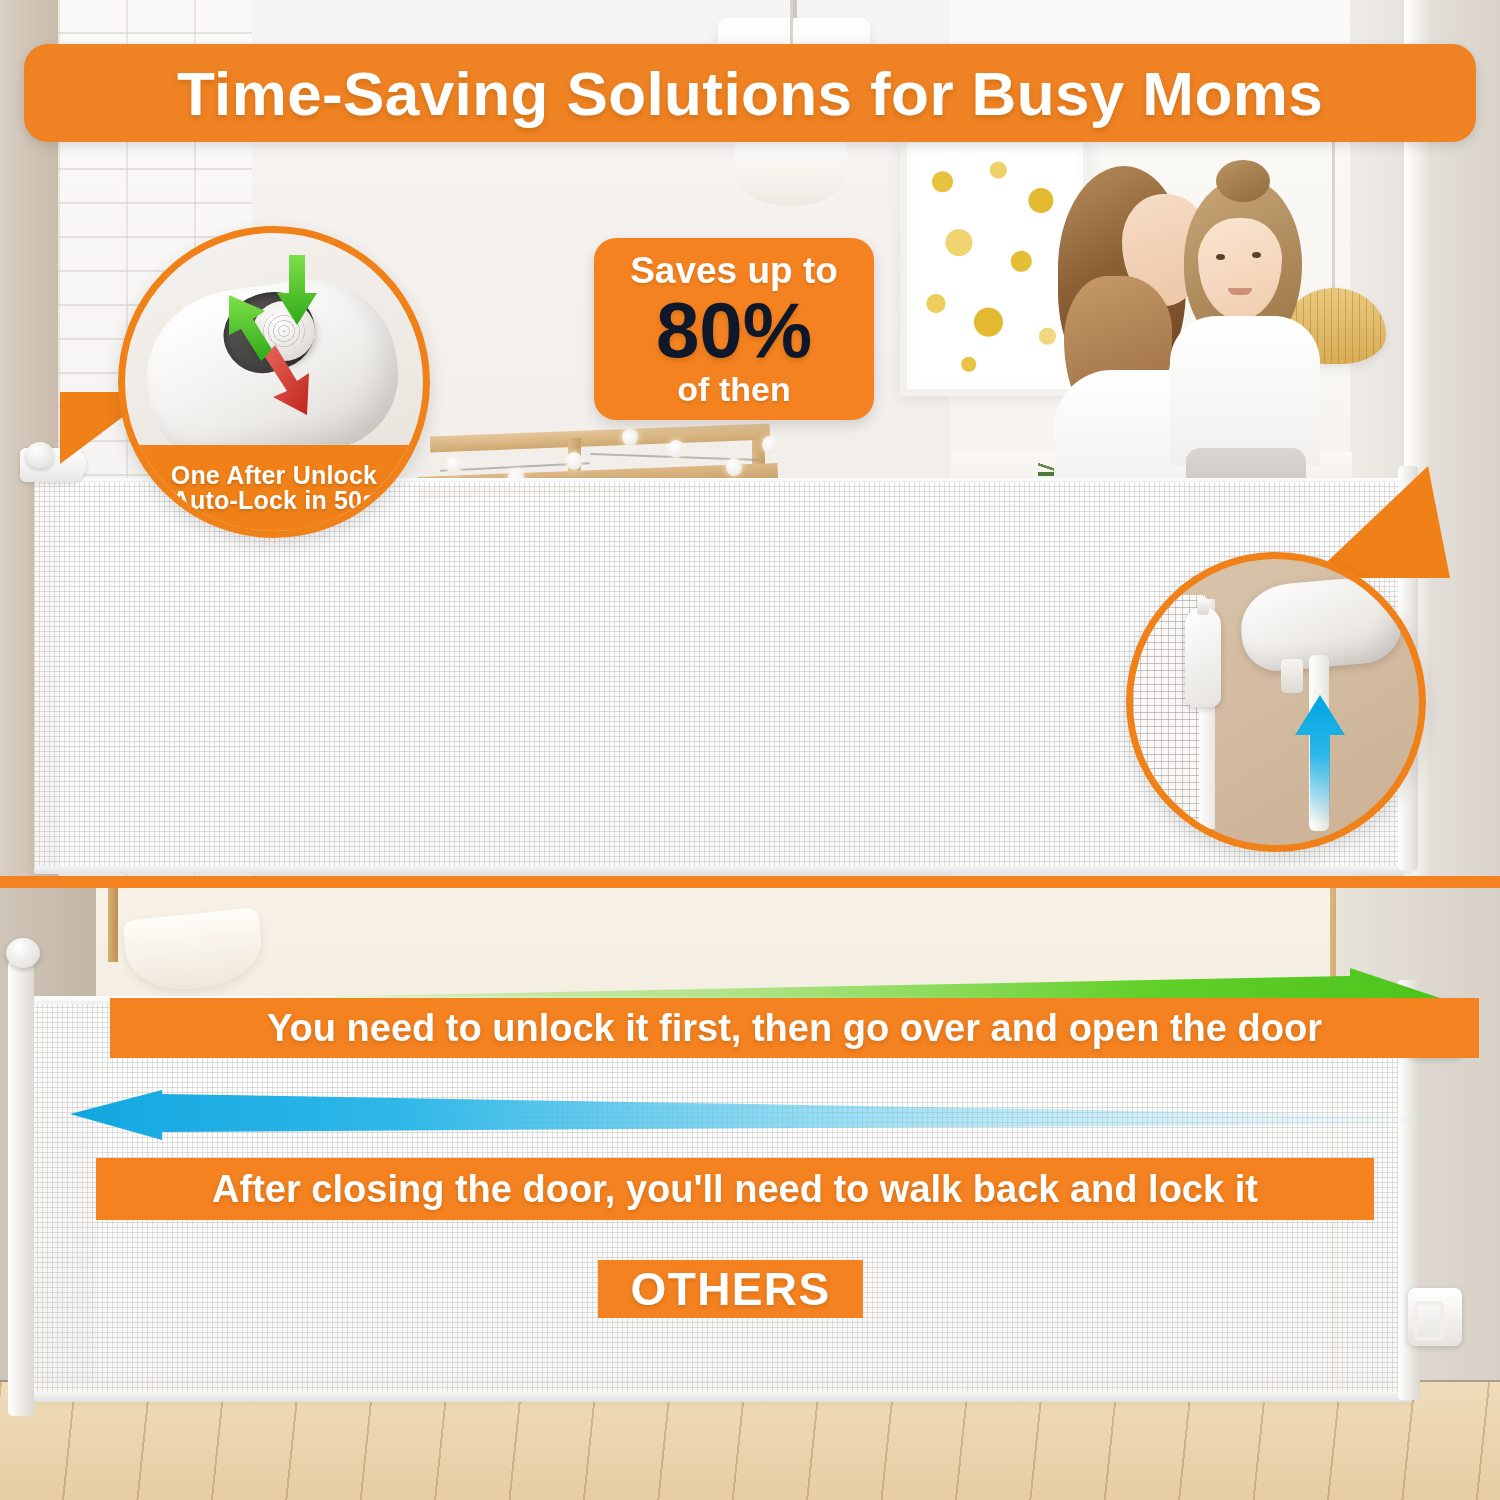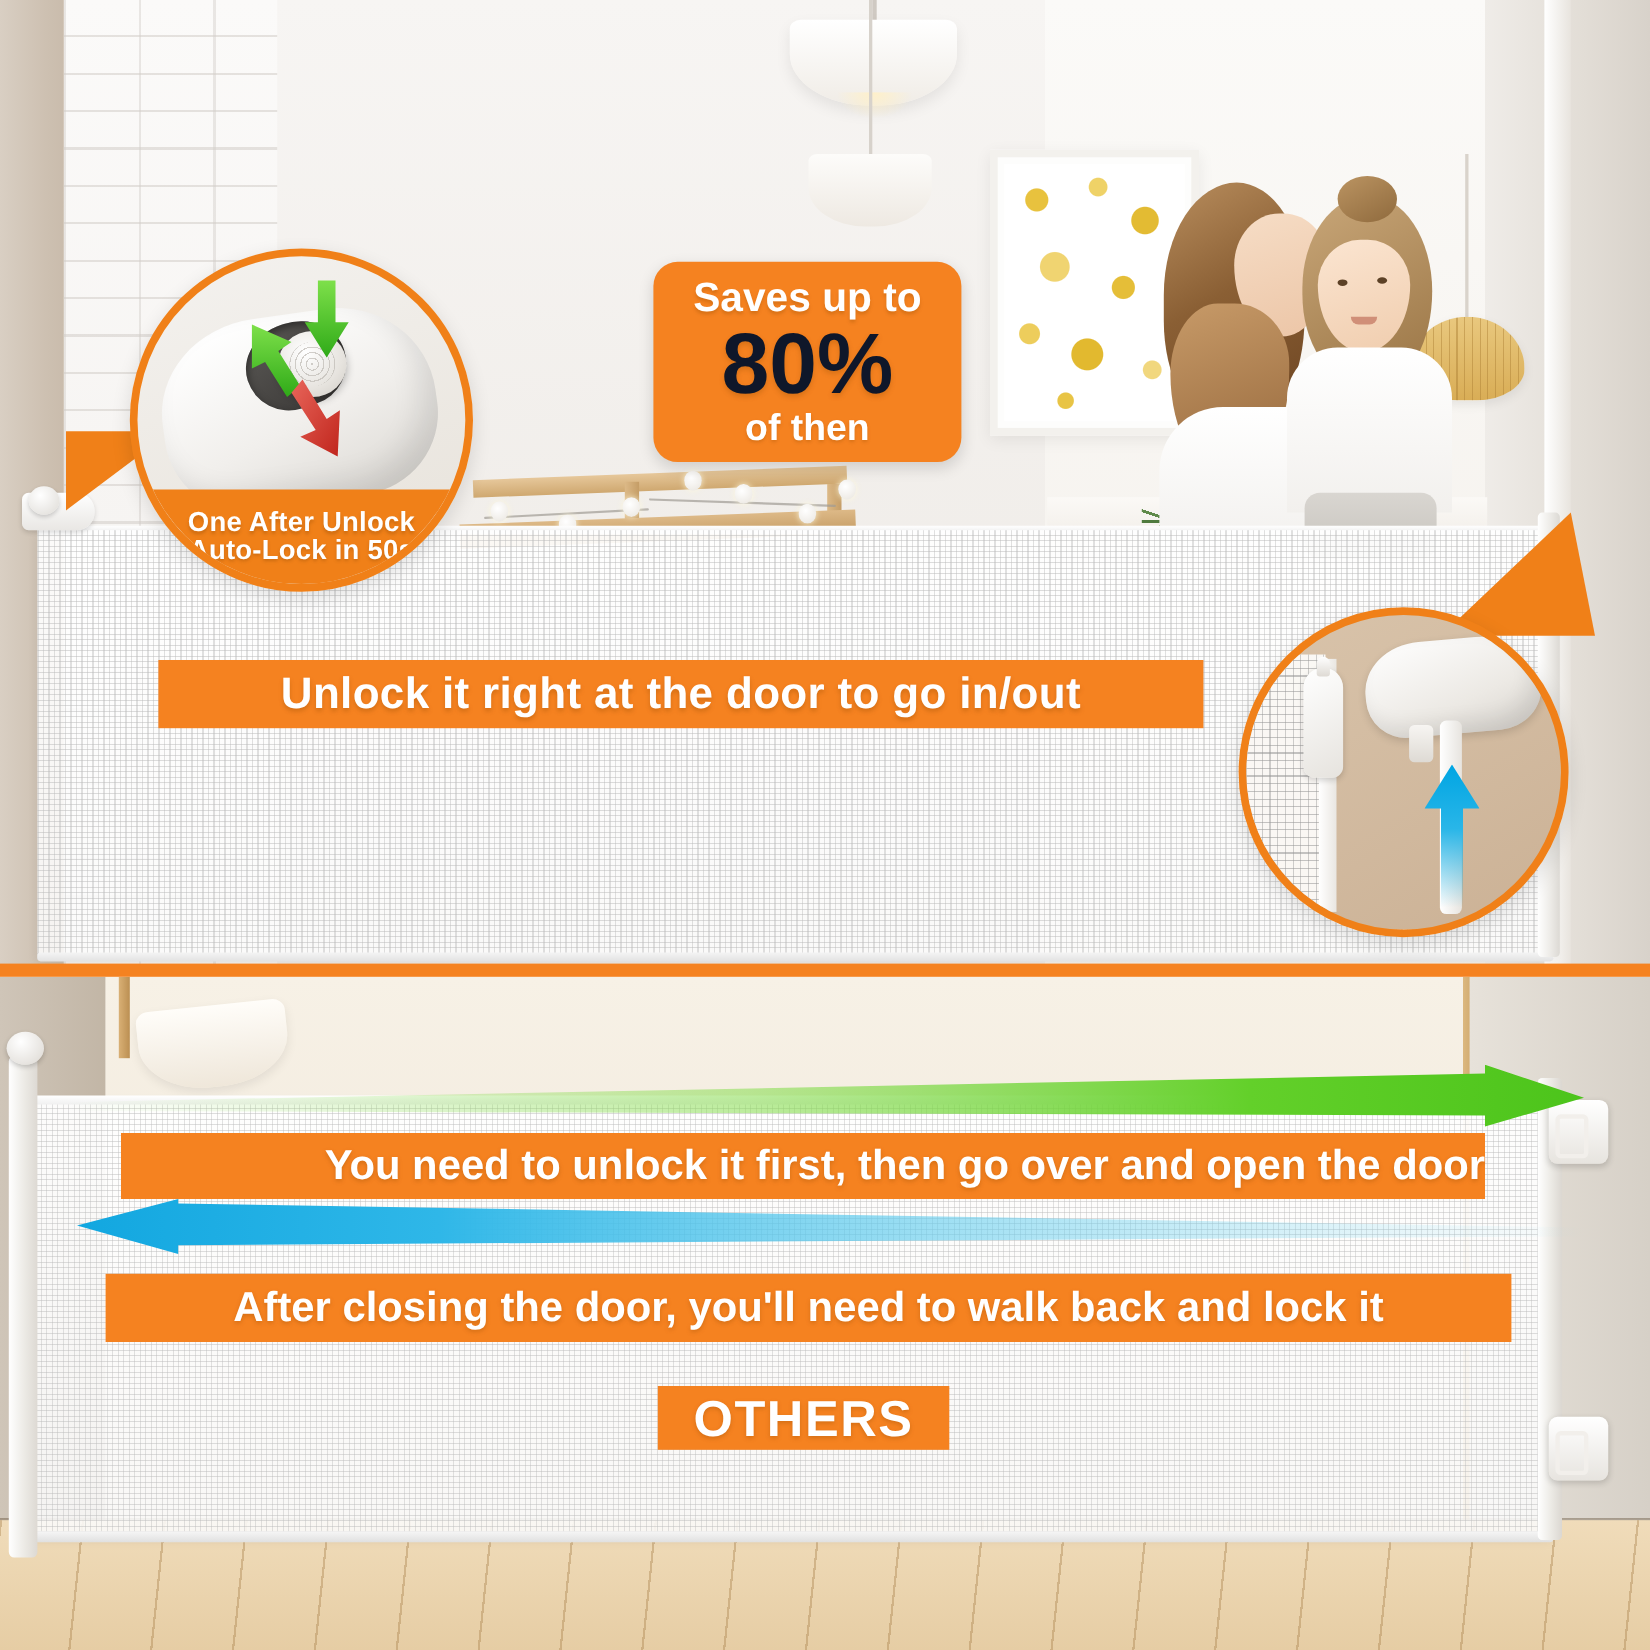--- a/index.html
+++ b/index.html
@@ -446,21 +446,21 @@
     border-radius:8px; box-shadow:0 2px 6px rgba(0,0,0,.16); z-index:16;
   }
   .b-latch::before {
     content:""; position:absolute; left:6px; top:13px; width:22px; height:32px;
     border:4px solid #f2efeb; border-radius:5px;
   }
   .b-latch-1 { left:1408px; top:1000px; }
   .b-latch-2 { left:1408px; top:1288px; }
 
   
-  .banner-b1 { left:110px; top:1030px; width:1240px; height:60px; z-index:40;justify-content:flex-end; }
+  .banner-b1 { left:110px; top:998px; width:1369px; height:60px; z-index:40; }
   .banner-b1 span { font-size:38px; }
   .banner-b2 { left:96px; top:1158px; width:1278px; height:62px; z-index:40; }
   .banner-b2 span { font-size:38px; }
   .banner-others { left:598px; top:1260px; width:265px; height:58px; z-index:40; }
   .banner-others span { font-size:46px; letter-spacing:1.4px; }
 
   .arrow-green-wrap { position:absolute; left:60px; top:968px; width:1380px; height:66px; z-index:35; }
   .arrow-blue-wrap  { position:absolute; left:70px; top:1090px; width:1370px; height:66px; z-index:35; }
 </style>
 </head>
@@ -587,24 +587,24 @@
       <path d="M25 0 L50 40 L35 40 L35 130 L15 130 L15 40 L0 40 Z" fill="url(#gBlueUp)"></path>
     </svg>
   </div>
 
   <div class="badge-80">
     <div class="b-small">Saves up to</div>
     <div class="b-big">80%</div>
     <div class="b-sub">of then</div>
   </div>
 
-  <div class="banner banner-unlock">
-    <span>Unlock it right at the door to go in/out</span>
-  </div>
-
+
+  <div class="header-pill">
+    <span>Time-Saving Solutions for Busy Moms</span>
+  </div>
 
   <div class="divider-orange"></div>
 
   <div class="scene-bottom">
     <div class="b-wall-left"></div>
     <div class="b-wall-mid"></div>
     <div class="b-trim-col-1"></div>
     <div class="b-trim-col-2"></div>
     <div class="b-wall-right"></div>
     <div class="b-lamp-arm"></div>

